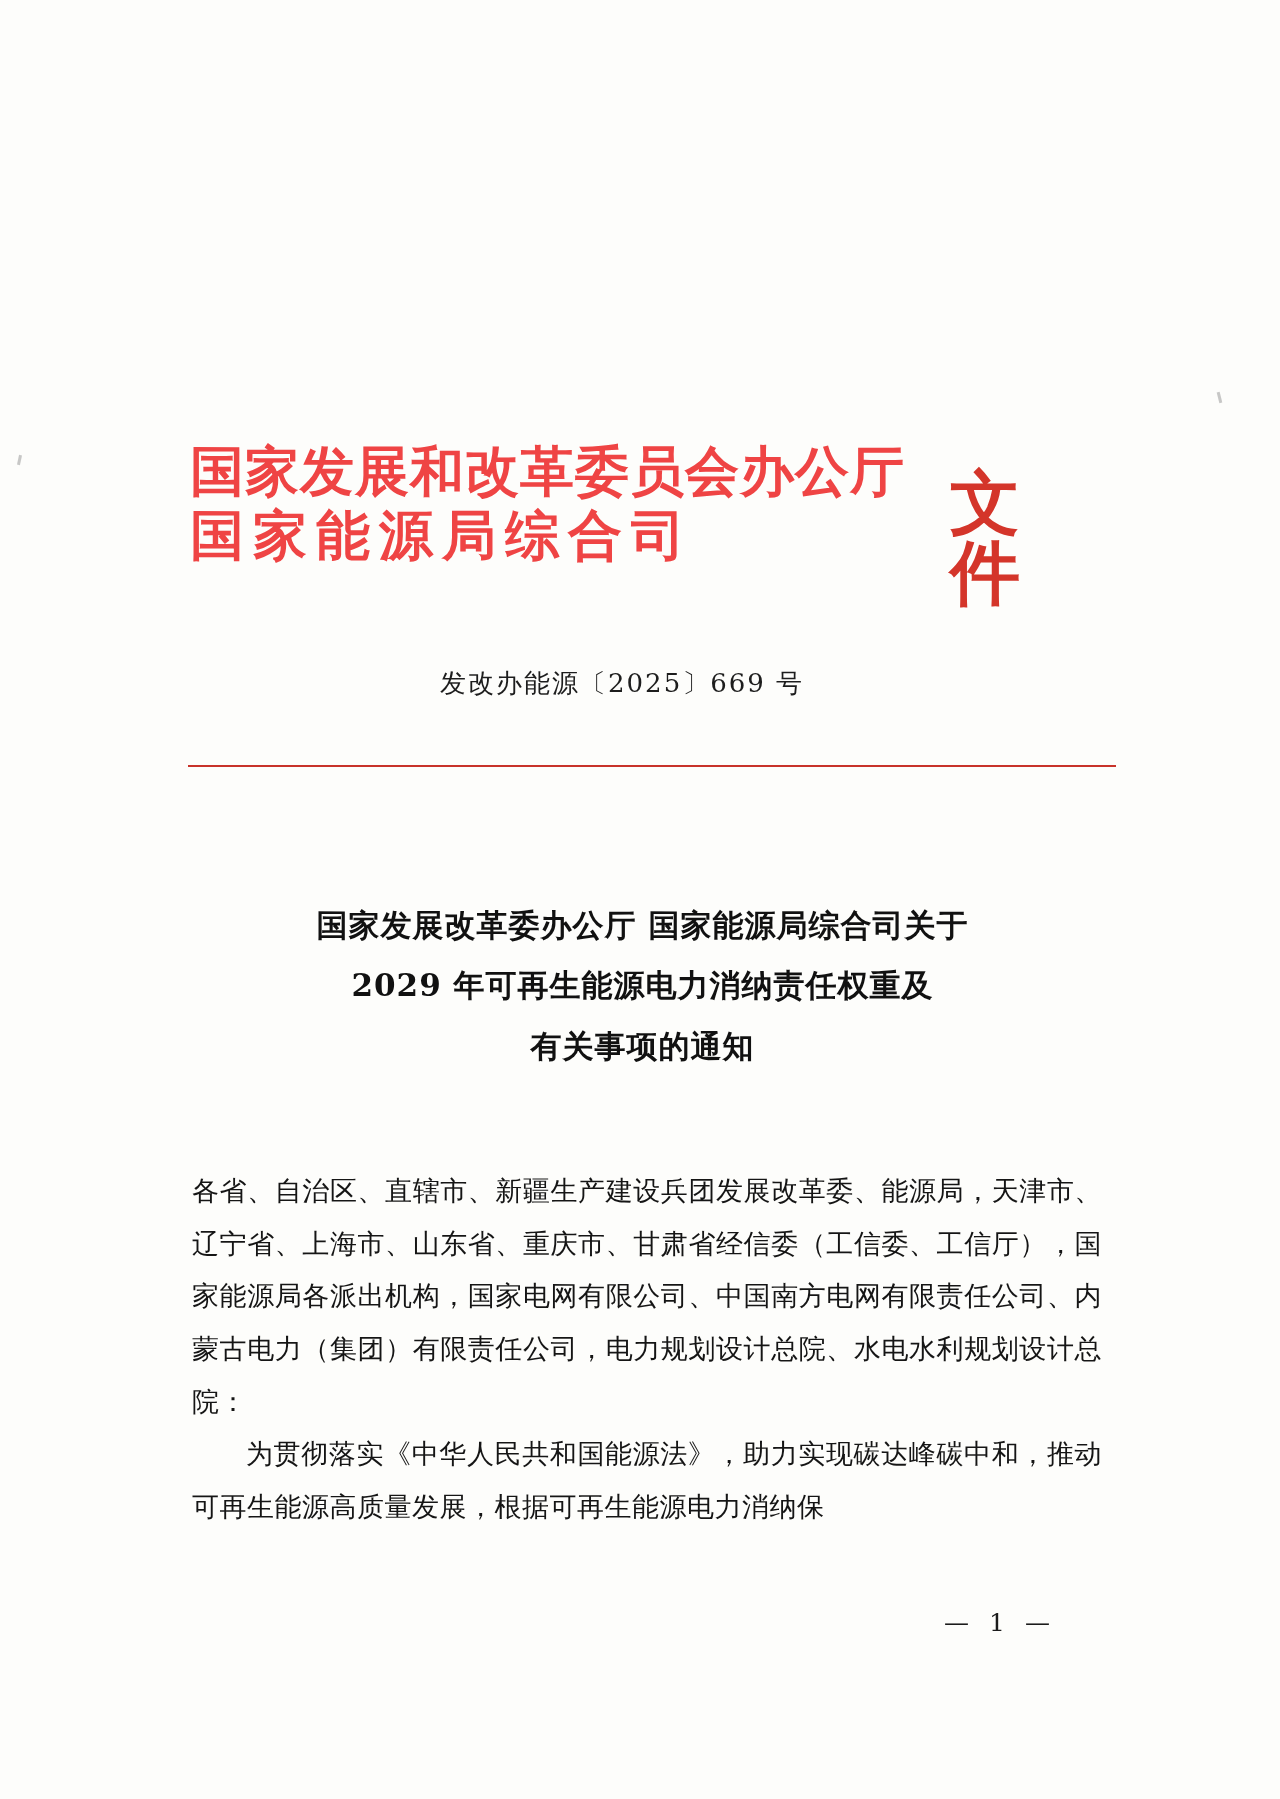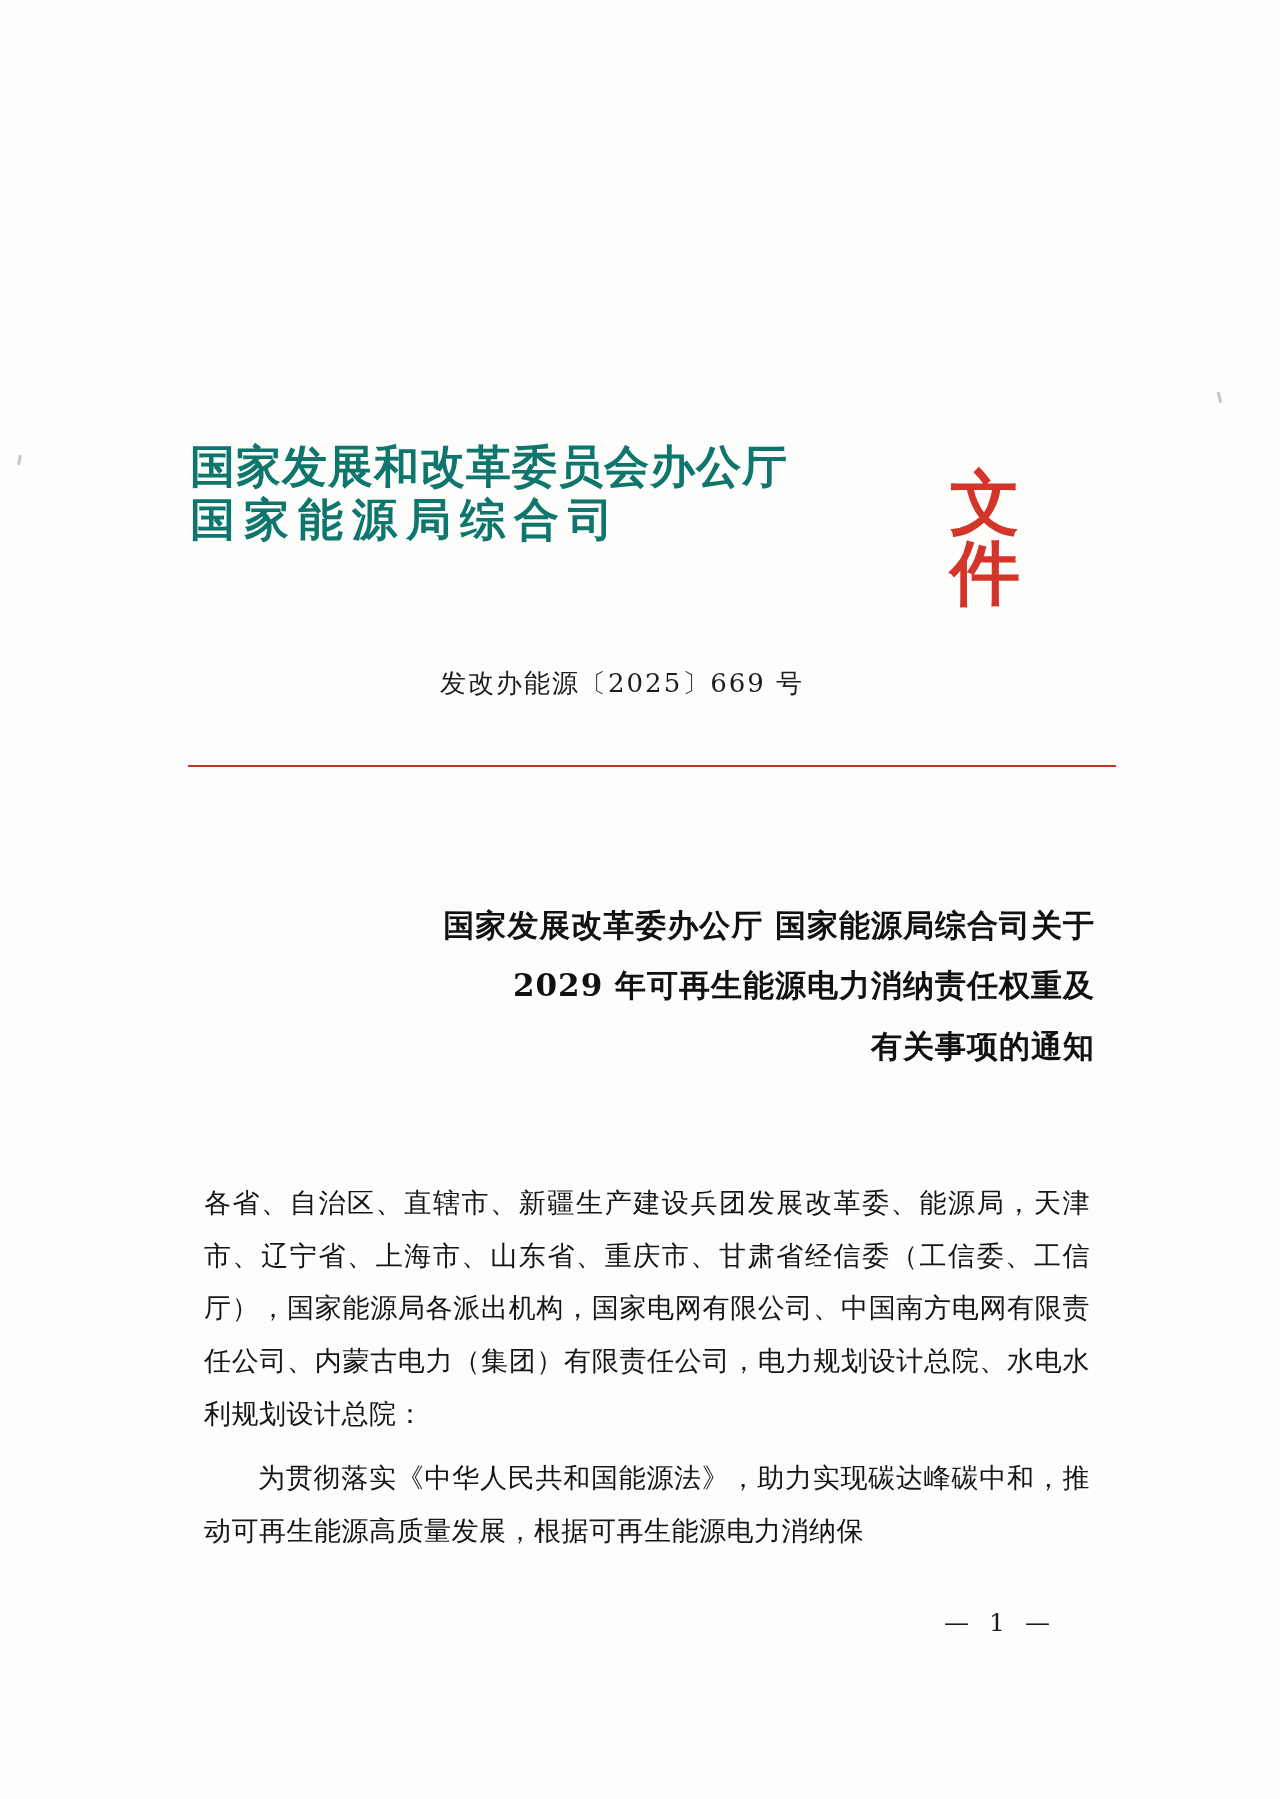--- a/index.html
+++ b/index.html
@@ -40,22 +40,22 @@
     top: 440px;
     width: 920px;
   }
   .mast-lines {
     position: relative;
     display: inline-block;
   }
   .mast-line {
     font-family: "DejaVu Serif", "Liberation Serif", serif;
     font-weight: bold;
-    color: #0f766e;
-    font-size: 45px;
+    color: #ef4444;
+    font-size: 54px;
     line-height: 1.18;
     letter-spacing: 2px;
     white-space: nowrap;
   }
   .mast-line.l1 { letter-spacing: 1px; }
   .mast-line.l2 { letter-spacing: 9px; }
   .mast-suffix {
     position: absolute;
     left: 760px;
     top: 28px;
@@ -92,35 +92,35 @@
     left: 190px;
     top: 895px;
     width: 905px;
     text-align: center;
     font-weight: bold;
     font-size: 31px;
     line-height: 1.95;
     letter-spacing: 1px;
     color: #111;
   }
-  .doc-title .tline { display: block; white-space: nowrap; text-align: right; }
+  .doc-title .tline { display: block; white-space: nowrap; }
 
   
   .body-block {
     position: absolute;
     left: 192px;
     top: 1165px;
     width: 910px;
     font-size: 27px;
     line-height: 1.95;
     color: #151515;
     letter-spacing: 0.5px;
   }
   .para {
-    margin: 12px;
+    margin: 0;
     text-align: justify;
     text-justify: inter-ideograph;
     text-align-last: left;
   }
   .para.indent { text-indent: 2em; }
 
   .page-number {
     position: absolute;
     left: 0;
     top: 1608px;

